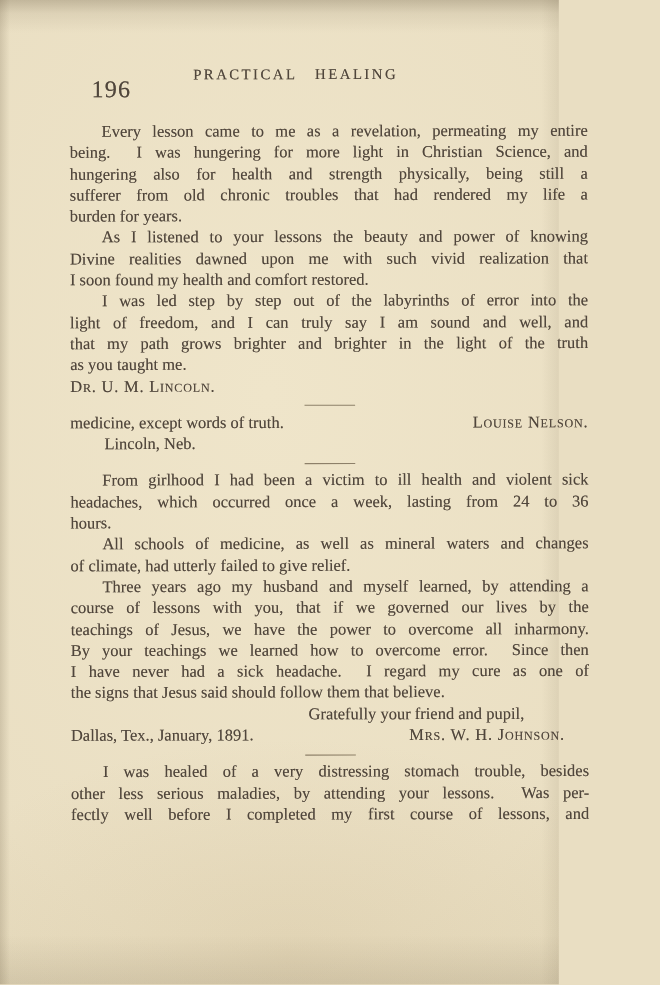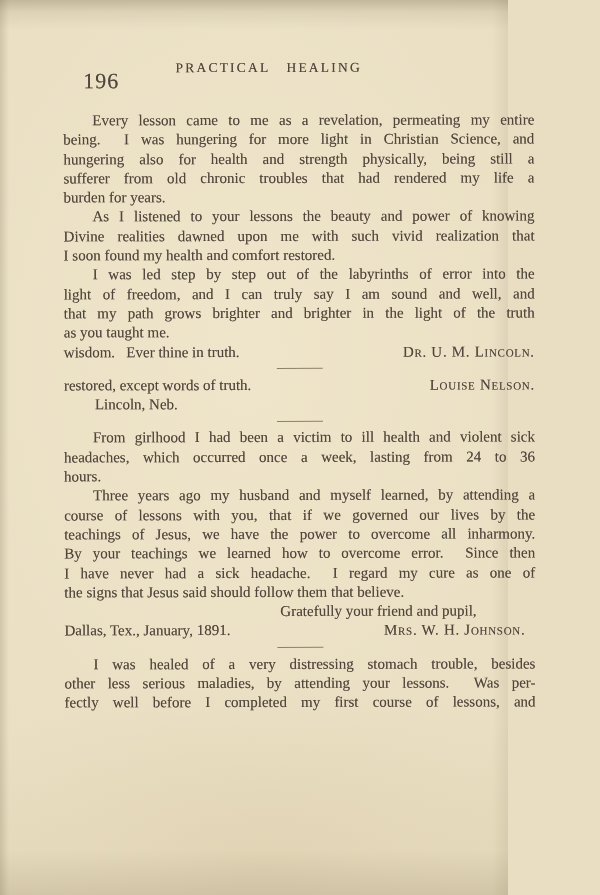--- a/index.html
+++ b/index.html
@@ -76,44 +76,48 @@
           <div class="line j ind">As I listened to your lessons the beauty and power of knowing</div>
           <div class="line j">Divine realities dawned upon me with such vivid realization that</div>
           <div class="line">I soon found my health and comfort restored.</div>
         </div>
         <div class="para">
           <div class="line j ind">I was led step by step out of the labyrinths of error into the</div>
           <div class="line j">light of freedom, and I can truly say I am sound and well, and</div>
           <div class="line j">that my path grows brighter and brighter in the light of the truth</div>
           <div class="line">as you taught me.</div>
         </div>
-        <div class="line sigrow"><span class="sigleft">wisdom.   Ever thine in truth.</span><span class="smallcaps">Dr. U. M. Lincoln.</span></div>
+        <div class="line sigrow"><span class="smallcaps">Dr. U. M. Lincoln.</span></div>
         <div class="divblock">
           <div class="divrule"></div>
         </div>
-        <div class="line sigrow"><span class="sigleft">restored, except words of truth.</span><span class="smallcaps" style="">Louise Nelson.</span></div>
+        <div class="line sigrow"><span class="sigleft">medicine, except words of truth.</span><span class="smallcaps" style="">Louise Nelson.</span></div>
         <div class="line ind2">Lincoln, Neb.</div>
         <div class="divblock">
           <div class="divrule"></div>
         </div>
         <div class="para">
           <div class="line j ind">From girlhood I had been a victim to ill health and violent sick</div>
           <div class="line j">headaches, which occurred once a week, lasting from 24 to 36</div>
           <div class="line">hours.</div>
         </div>
         <div class="para">
+          <div class="line j ind">All schools of medicine, as well as mineral waters and changes</div>
+          <div class="line">of climate, had utterly failed to give relief.</div>
+        </div>
+        <div class="para">
           <div class="line j ind">Three years ago my husband and myself learned, by attending a</div>
           <div class="line j">course of lessons with you, that if we governed our lives by the</div>
           <div class="line j">teachings of Jesus, we have the power to overcome all inharmony.</div>
           <div class="line j">By your teachings we learned how to overcome error.  Since then</div>
           <div class="line j">I have never had a sick headache.  I regard my cure as one of</div>
           <div class="line">the signs that Jesus said should follow them that believe.</div>
         </div>
         <div class="line closing" style="padding-left: 216px;">Gratefully your friend and pupil,</div>
-        <div class="line sigrow"><span class="sigleft ind2">Dallas, Tex., January, 1891.</span><span class="smallcaps" style="margin-right: 10px;">Mrs. W. H. Johnson.</span></div>
+        <div class="line sigrow"><span class="sigleft ind2">Dallas, Tex., January, 1891.</span><span class="smallcaps" style="margin-right: 22px;">Mrs. W. H. Johnson.</span></div>
         <div class="divblock">
           <div class="divrule"></div>
         </div>
         <div class="para">
           <div class="line j ind">I was healed of a very distressing stomach trouble, besides</div>
           <div class="line j">other less serious maladies, by attending your lessons.  Was per-</div>
           <div class="line j">fectly well before I completed my first course of lessons, and</div>
         </div>
       </div>
   </div>

